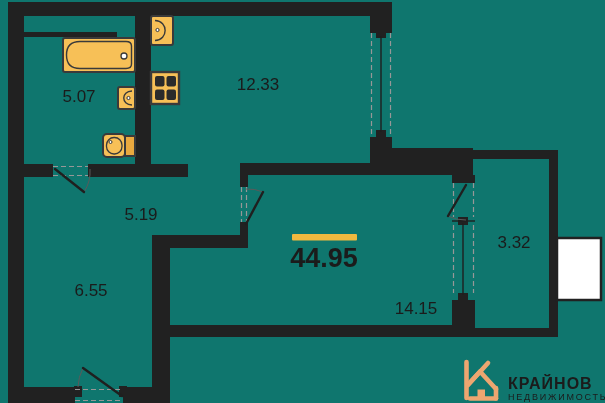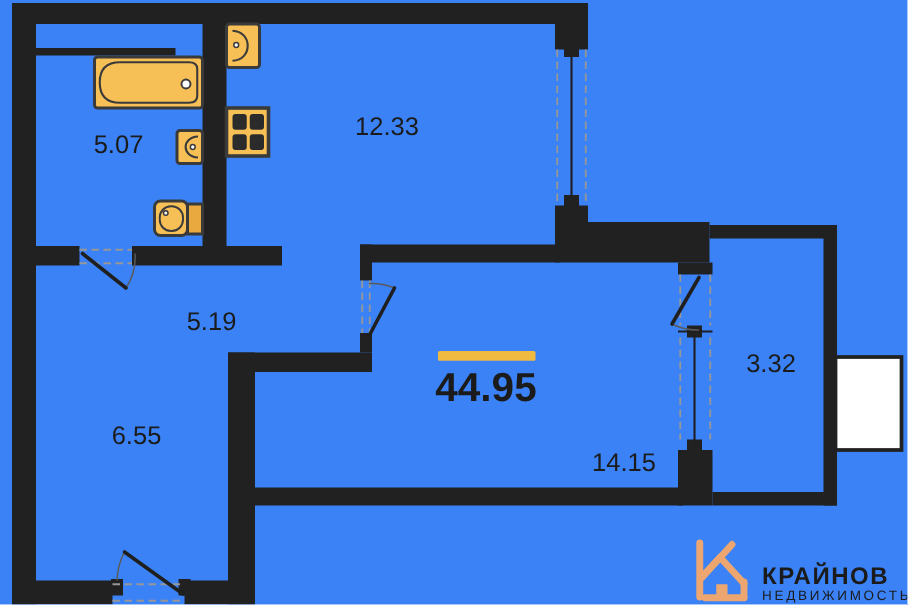--- a/index.html
+++ b/index.html
@@ -1,16 +1,16 @@
 <!DOCTYPE html>
 <html><head>
 <meta charset="utf-8">
 <style>
   html,body{margin:0;padding:0;background:#ffffff;}
-  .stage{position:relative;width:605px;height:403px;background:#3b82f6;overflow:hidden;}
+  .stage{position:relative;width:605px;height:403px;background:#0f766e;overflow:hidden;}
   svg text{font-family:"Liberation Sans", sans-serif;fill:#1b1b1b;}
   .room-label{font-size:17px;}
   .total-label{font-size:27px;font-weight:700;}
   .brand-name{font-size:16px;font-weight:700;letter-spacing:1px;}
   .brand-sub{font-size:9px;letter-spacing:1.8px;}
   .dash{stroke:#979797;stroke-width:1.2;stroke-dasharray:5,3;fill:none;}
   .glass{stroke:#1f1f1f;stroke-width:1.4;fill:none;}
   .leaf{stroke:#1f1f1f;stroke-width:2.4;stroke-linecap:round;fill:none;}
   .arc{stroke:#5a5a5a;stroke-width:1;fill:none;}
   .fixline{stroke:#3A3A3A;stroke-width:1.4;fill:none;}

